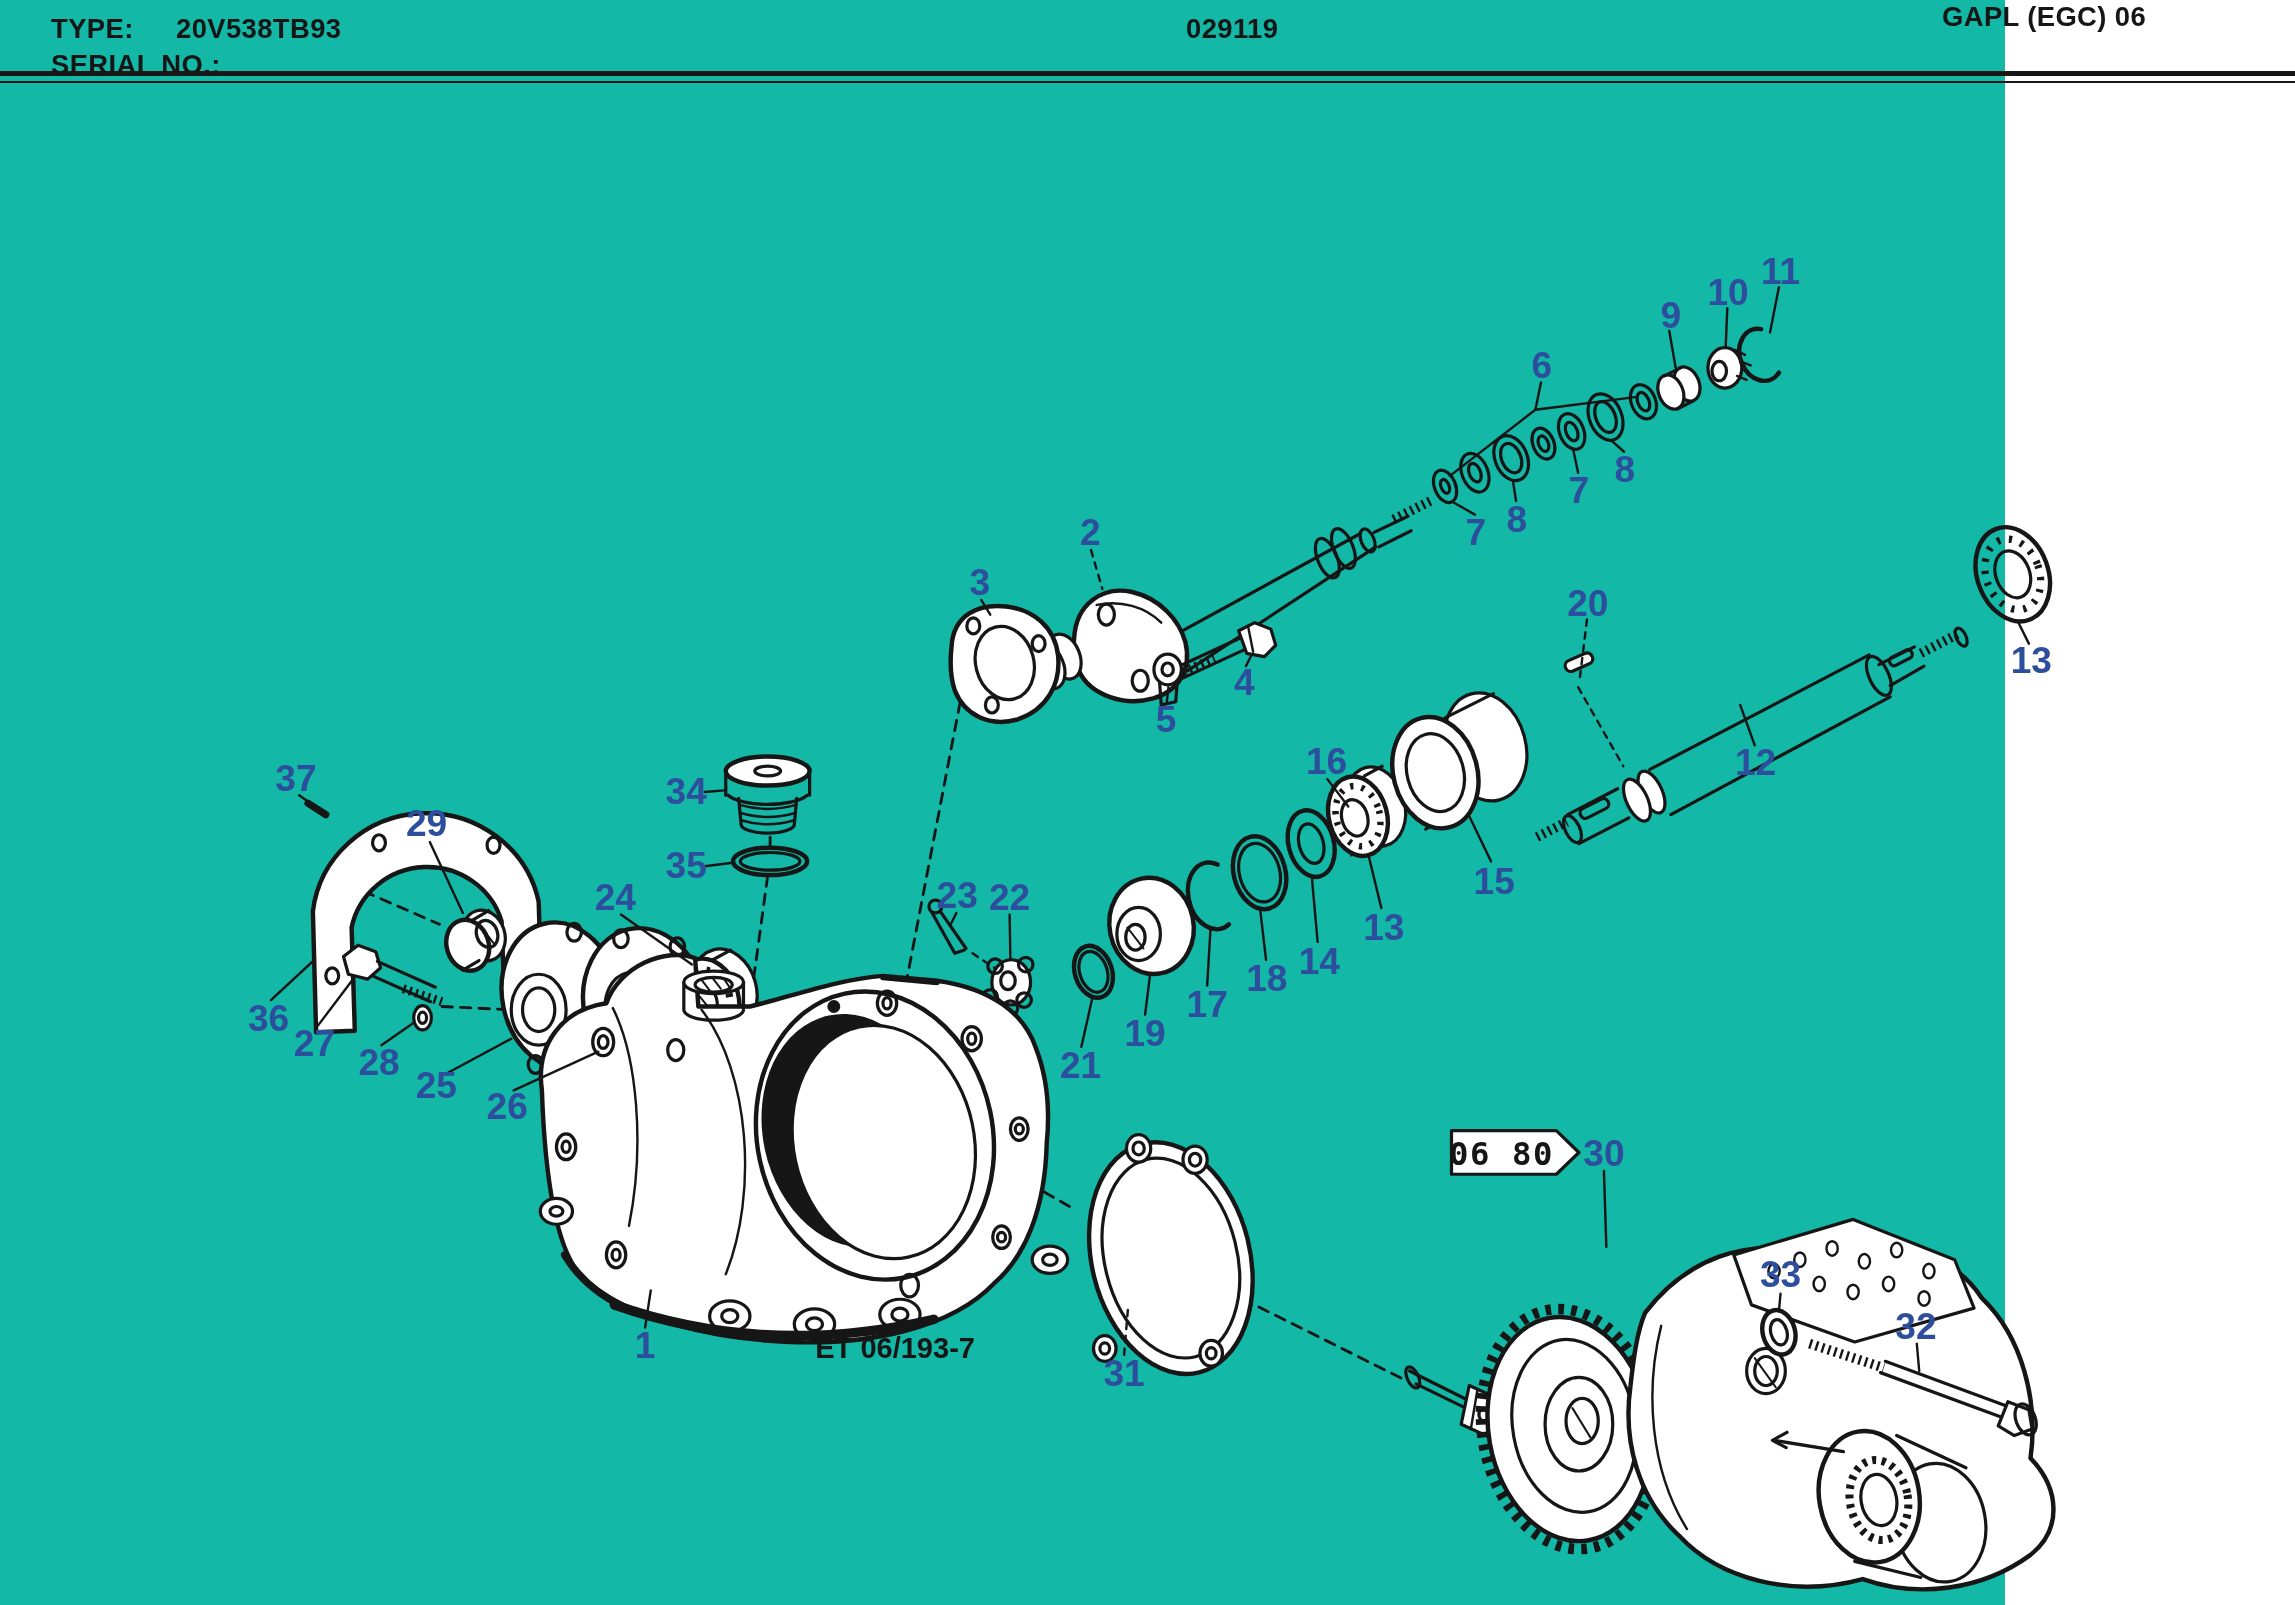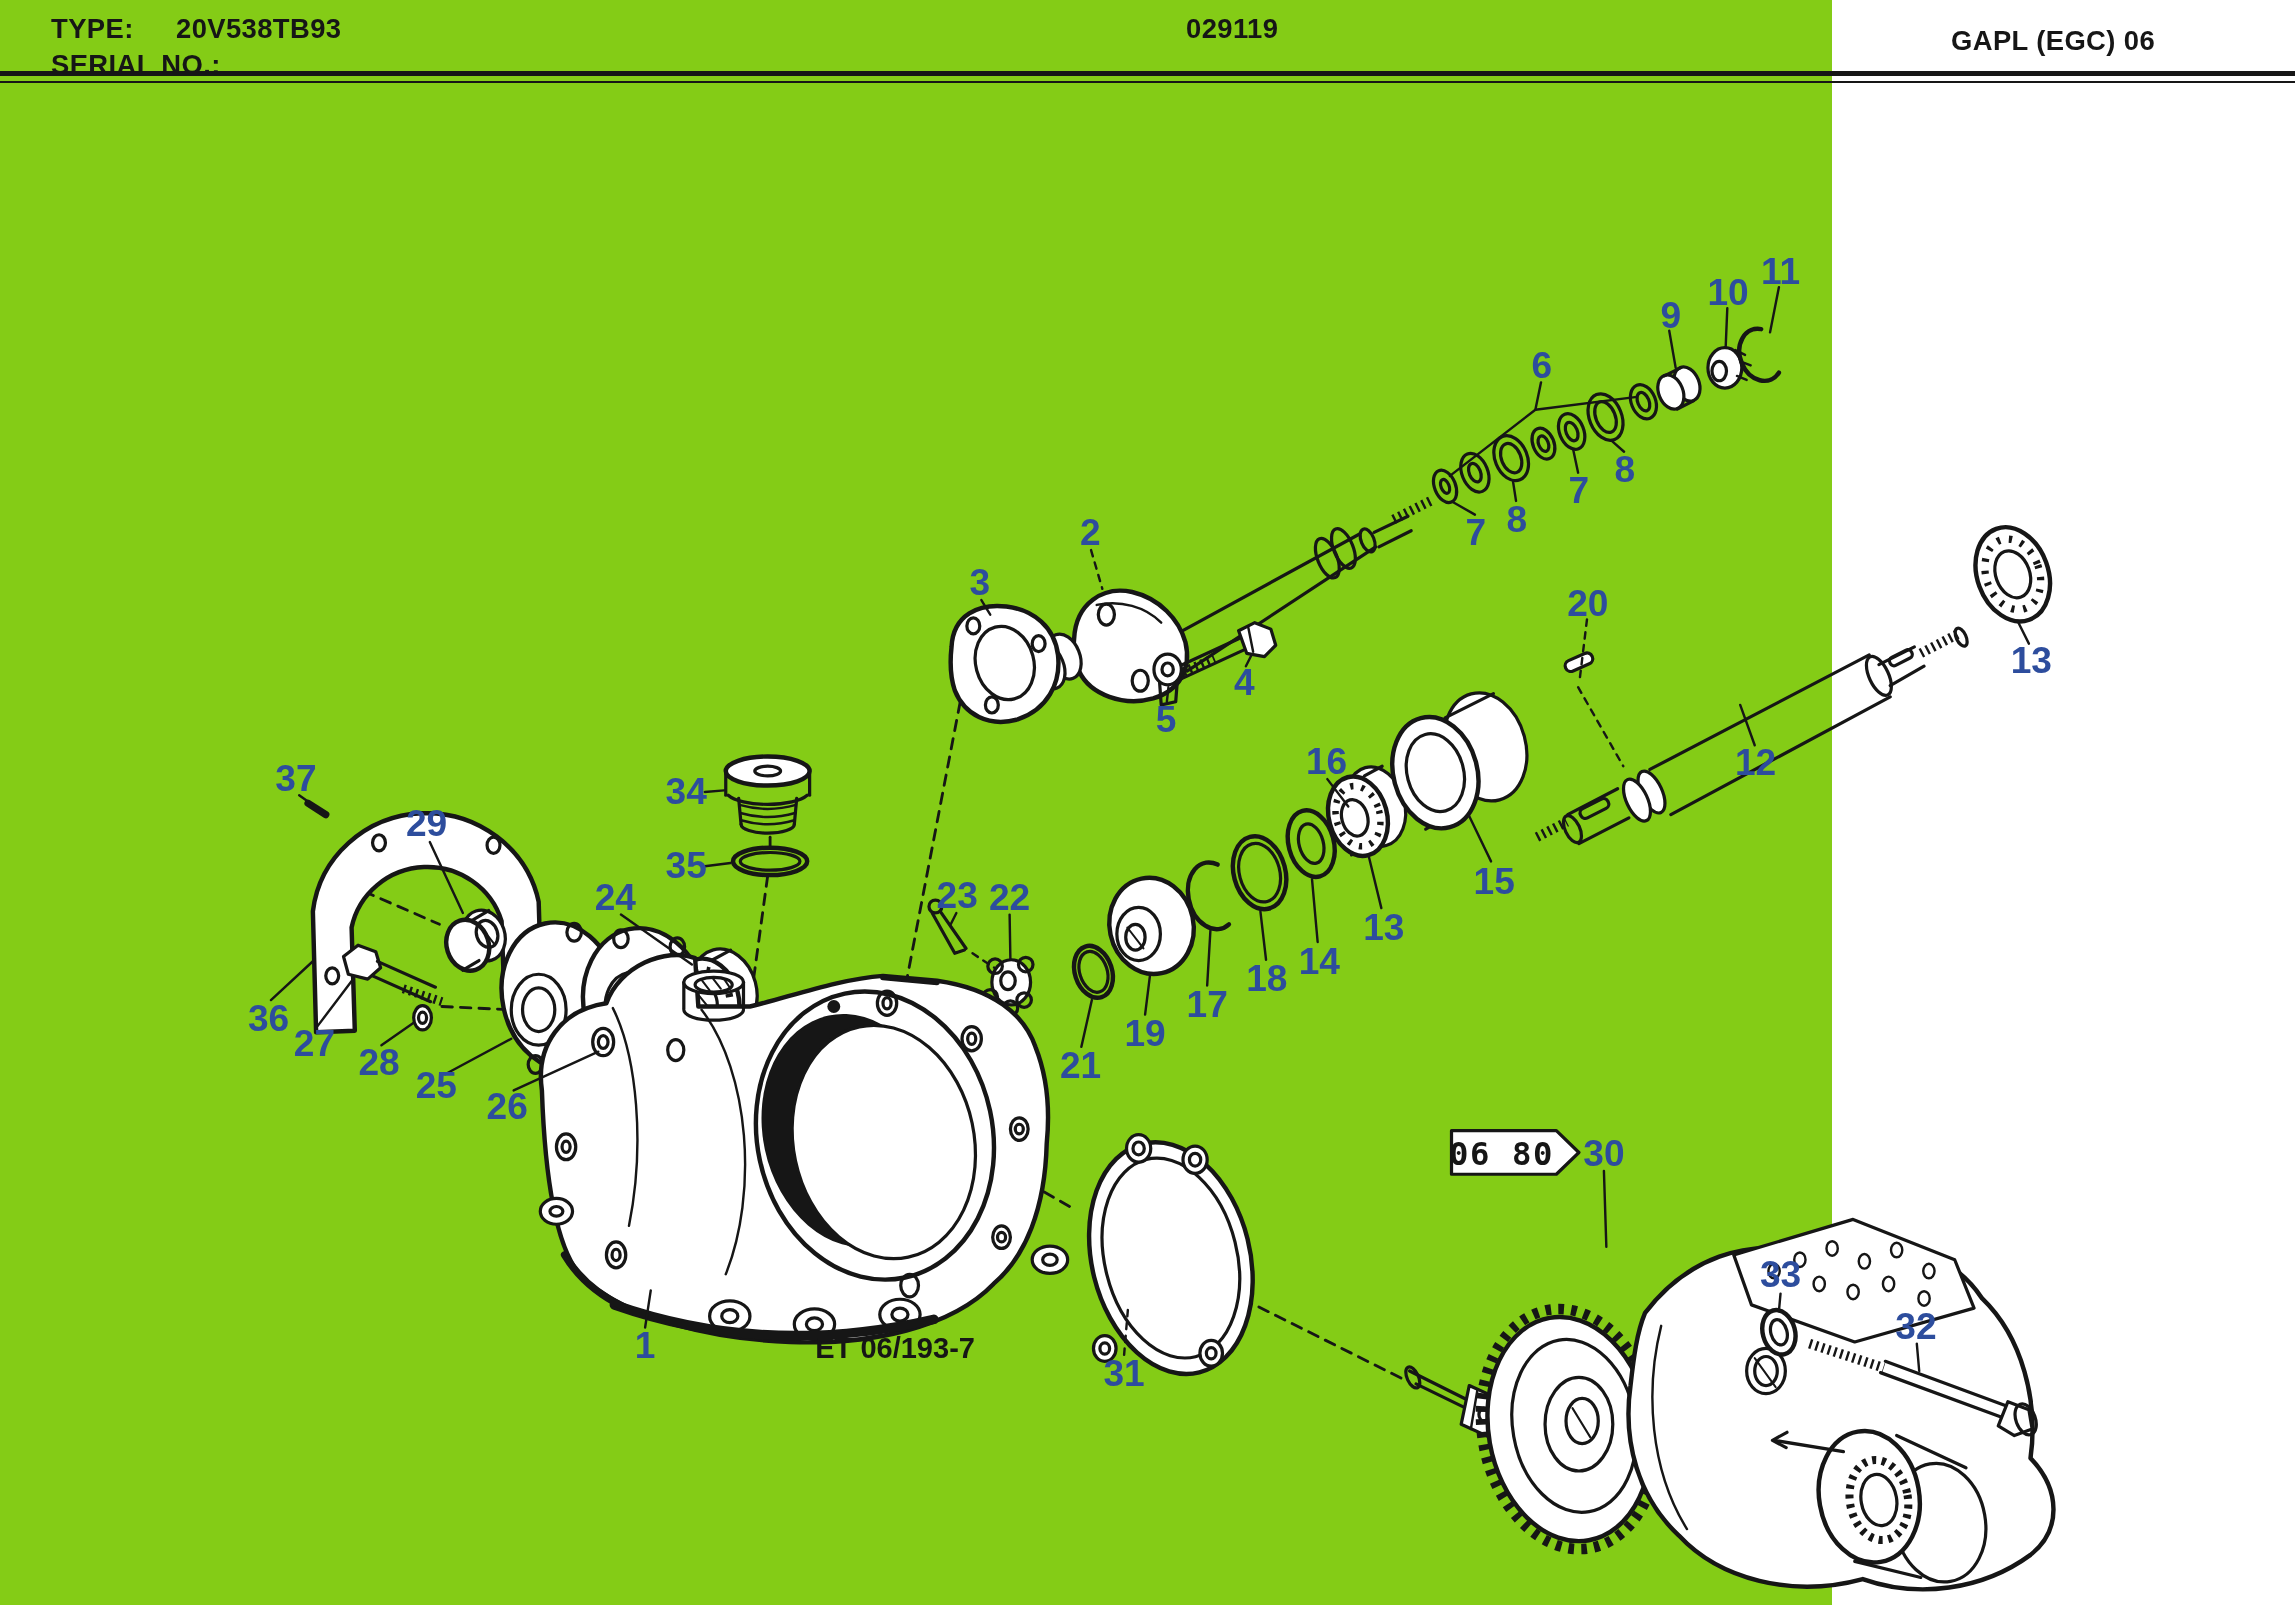--- a/index.html
+++ b/index.html
@@ -1,23 +1,23 @@
 <!DOCTYPE html>
 <html style="font-size:13px"><head>
 <meta charset="utf-8">
 <style>
   html,body{margin:0;padding:0;background:#ffffff;}
   body{width:2295px;height:1605px;overflow:hidden;}
-  .page{position:relative;width:1832px;height:1605px;background:#84cc16;font-family:"Liberation Sans",sans-serif;}
+  .page{position:relative;width:2005px;height:1605px;background:#14b8a6;font-family:"Liberation Sans",sans-serif;}
   .hdr{position:absolute;color:#161616;font-weight:700;font-size:27.4px;letter-spacing:0.4px;white-space:pre;}
   #h-type{left:51px;top:13px;}
   #h-typeval{left:176px;top:13px;text-align:center;}
   #h-serial{left:51px;top:49px;}
   #h-center{left:1186px;top:13px;}
-  #h-right{left:1942px;top:25px;margin-left:9px;}
+  #h-right{left:1942px;top:1px;}
   .rule{position:absolute;left:0;width:2295px;background:#161616;}
   #rule1{top:71px;height:4.8px;}
   #rule2{top:81px;height:2.4px;}
   svg{position:absolute;left:0;top:0;}
   #art *{fill:none;stroke:#161616;stroke-width:4;stroke-linecap:round;stroke-linejoin:round;}
   #art .w{fill:#ffffff;}
   #art .b{fill:#161616;stroke:none;}
   #art .t3{stroke-width:3;}
   #art .t5{stroke-width:5.5;}
   #art .t7{stroke-width:7;}

